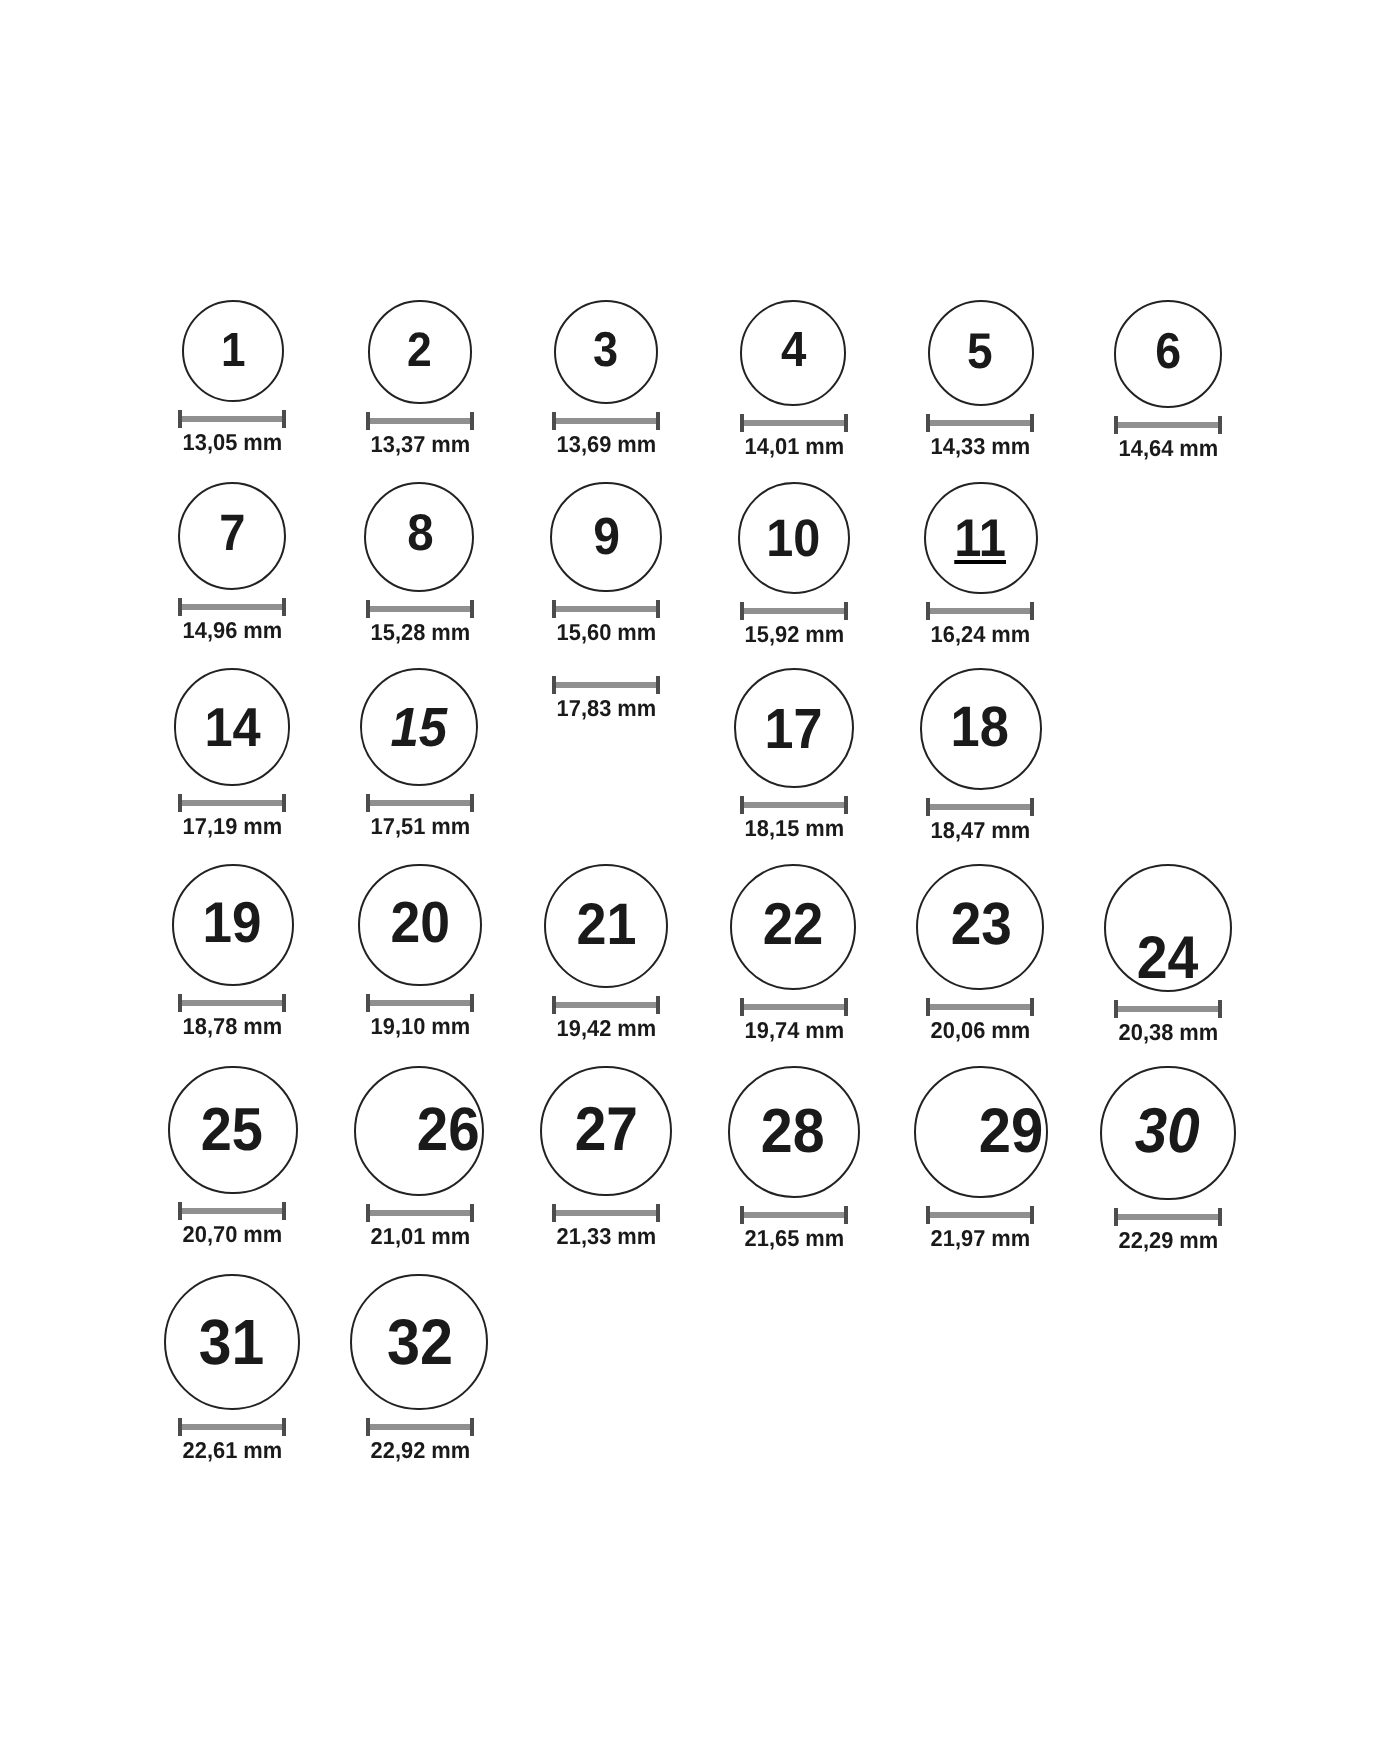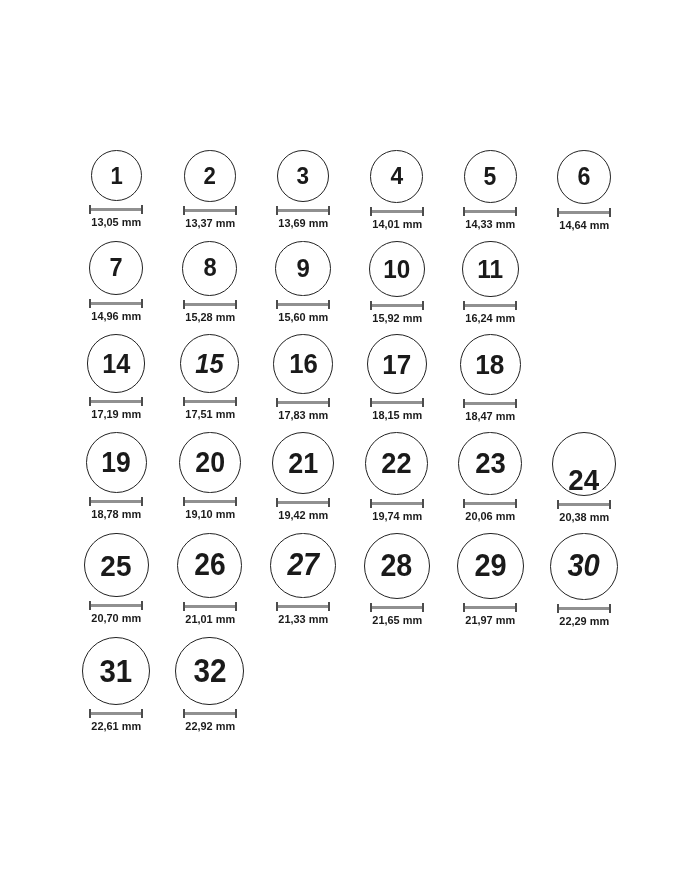--- a/index.html
+++ b/index.html
@@ -189,21 +189,21 @@
           <span class="num" style="font-size:26.4px">10</span>
         </div>
         <div class="mline">
           <span class="tick"></span>
           <span class="bar"></span>
           <span class="tick"></span>
         </div>
         <span class="mm">15,92 mm</span>
       </div>
       <div class="cell">
-        <div class="circle" style="width:56.7px;height:56.7px;">
+        <div class="circle" style="width:56.7px;height:56.7px;text-decoration:underline;">
           <span class="num" style="font-size:26.6px">11</span>
         </div>
         <div class="mline">
           <span class="tick"></span>
           <span class="bar"></span>
           <span class="tick"></span>
         </div>
         <span class="mm">16,24 mm</span>
       </div>
     </div>
@@ -224,23 +224,20 @@
           <span class="num" style="font-size:27.7px">15</span>
         </div>
         <div class="mline">
           <span class="tick"></span>
           <span class="bar"></span>
           <span class="tick"></span>
         </div>
         <span class="mm">17,51 mm</span>
       </div>
       <div class="cell">
-        <div class="circle" style="width:59.55px;height:59.55px;">
-          <span class="num" style="font-size:28.0px">16</span>
-        </div>
         <div class="mline">
           <span class="tick"></span>
           <span class="bar"></span>
           <span class="tick"></span>
         </div>
         <span class="mm">17,83 mm</span>
       </div>
       <div class="cell">
         <div class="circle" style="width:60.12px;height:60.12px;">
           <span class="num" style="font-size:28.3px">17</span>
@@ -338,32 +335,32 @@
           <span class="num" style="font-size:30.4px">25</span>
         </div>
         <div class="mline">
           <span class="tick"></span>
           <span class="bar"></span>
           <span class="tick"></span>
         </div>
         <span class="mm">20,70 mm</span>
       </div>
       <div class="cell">
-        <div class="circle" style="width:65.25px;height:65.25px;">
+        <div class="circle" style="width:65.25px;height:65.25px;justify-content:flex-end;">
           <span class="num" style="font-size:30.7px">26</span>
         </div>
         <div class="mline">
           <span class="tick"></span>
           <span class="bar"></span>
           <span class="tick"></span>
         </div>
         <span class="mm">21,01 mm</span>
       </div>
       <div class="cell">
-        <div class="circle" style="width:65.82px;height:65.82px;font-style:italic;">
+        <div class="circle" style="width:65.82px;height:65.82px;">
           <span class="num" style="font-size:30.9px">27</span>
         </div>
         <div class="mline">
           <span class="tick"></span>
           <span class="bar"></span>
           <span class="tick"></span>
         </div>
         <span class="mm">21,33 mm</span>
       </div>
       <div class="cell">
@@ -371,21 +368,21 @@
           <span class="num" style="font-size:31.2px">28</span>
         </div>
         <div class="mline">
           <span class="tick"></span>
           <span class="bar"></span>
           <span class="tick"></span>
         </div>
         <span class="mm">21,65 mm</span>
       </div>
       <div class="cell">
-        <div class="circle" style="width:66.96px;height:66.96px;">
+        <div class="circle" style="width:66.96px;height:66.96px;justify-content:flex-end;">
           <span class="num" style="font-size:31.5px">29</span>
         </div>
         <div class="mline">
           <span class="tick"></span>
           <span class="bar"></span>
           <span class="tick"></span>
         </div>
         <span class="mm">21,97 mm</span>
       </div>
       <div class="cell">

